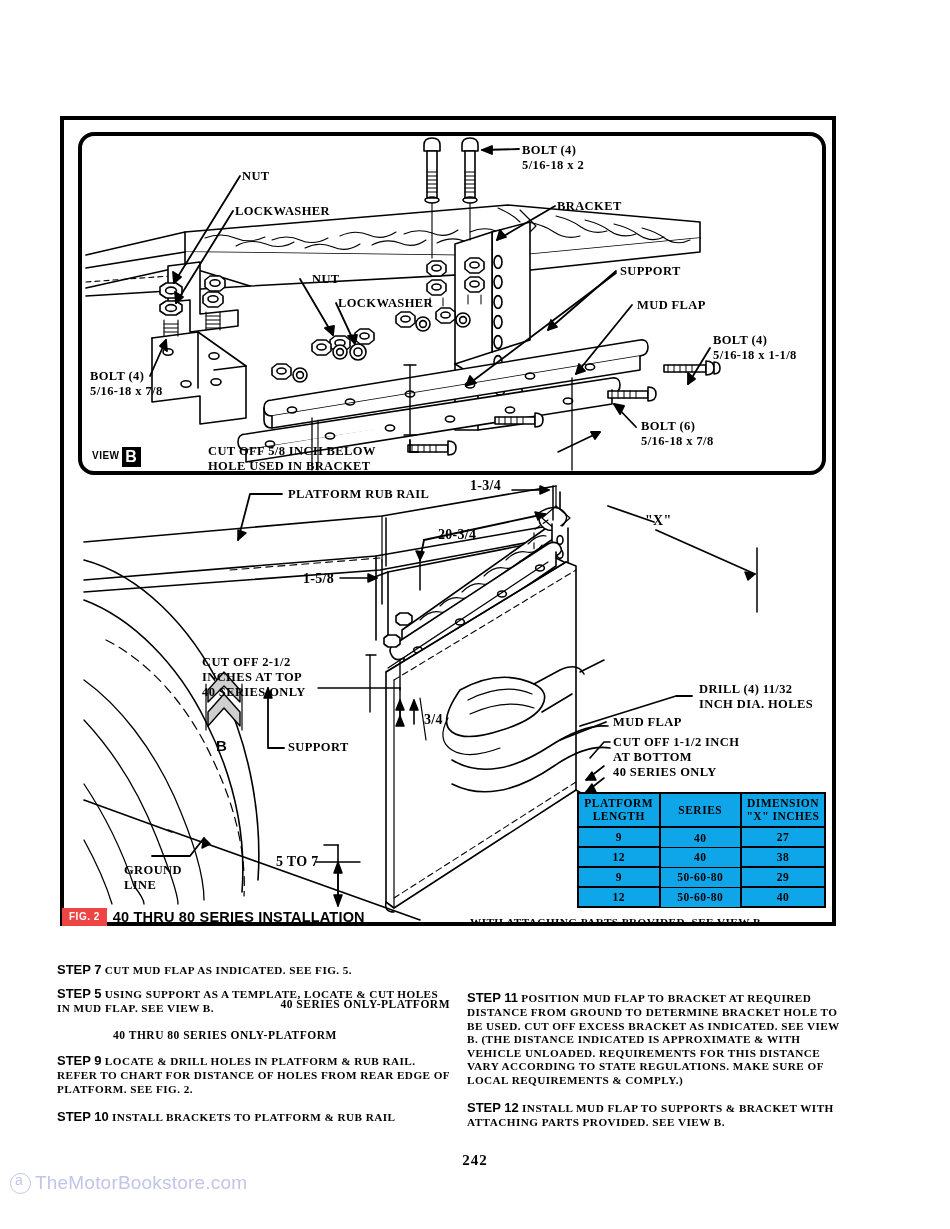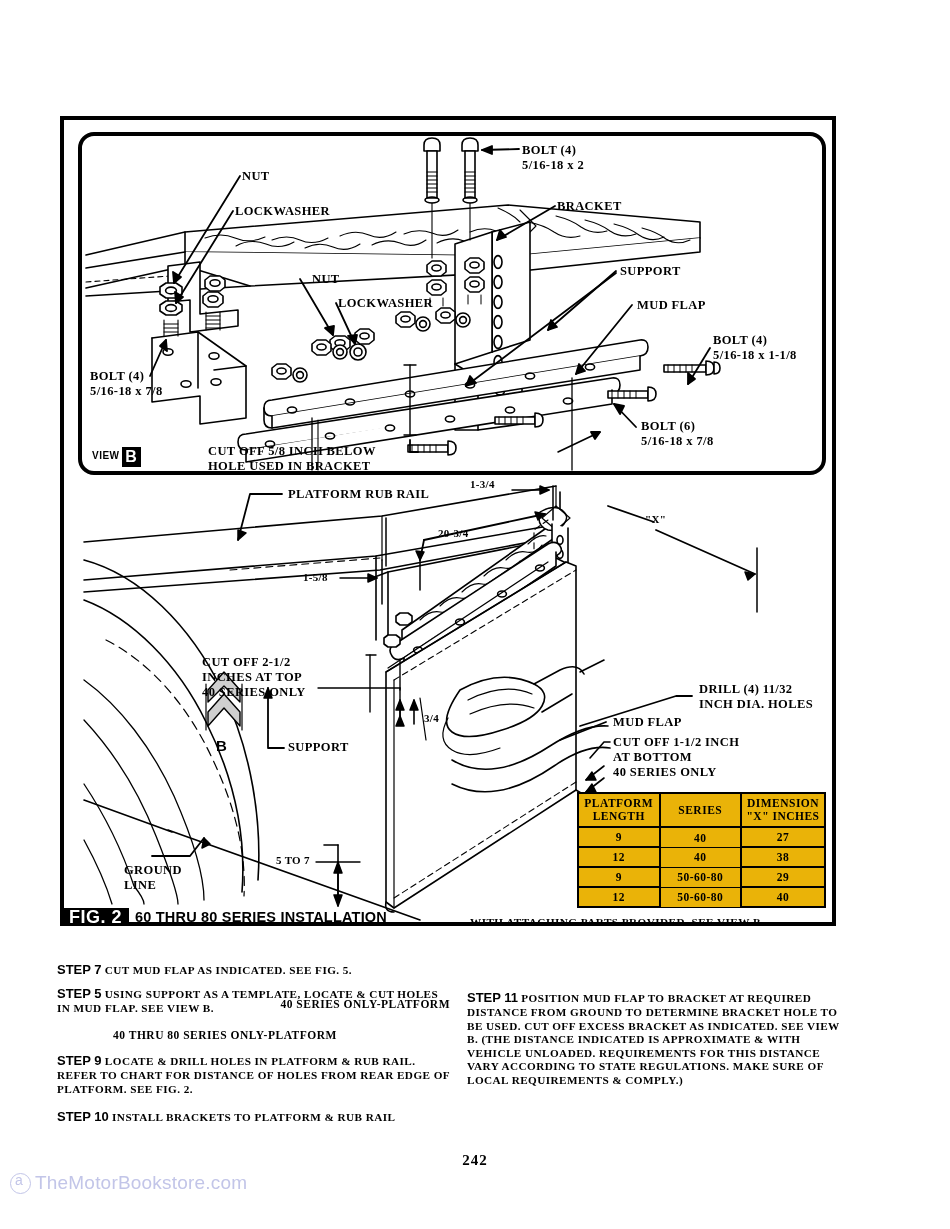--- a/index.html
+++ b/index.html
@@ -50,21 +50,21 @@
     font-size: 12.5px;
     line-height: 1.18;
     letter-spacing: 0.4px;
     color: #000;
     white-space: pre;
   }
   .dim {
     position: absolute;
     font-family: "Liberation Serif", serif;
     font-weight: bold;
-    font-size: 11px;
+    font-size: 14px;
     letter-spacing: 0.3px;
     color: #000;
     white-space: pre;
   }
 
   
   .view-tag {
     position: absolute;
     left: 90px;
     top: 447px;
@@ -106,25 +106,25 @@
   
   .fig-caption {
     position: absolute;
     left: 62px;
     top: 908px;
     display: flex;
     align-items: center;
     height: 18px;
   }
   .fig-caption .fignum {
-    background: #000000;
+    background: #ef4444;
     color: #fff;
     font-family: "Liberation Sans", sans-serif;
     font-weight: bold;
-    font-size: 18px;
+    font-size: 10px;
     letter-spacing: 0.5px;
     padding: 1px 7px 1px 7px;
     line-height: 16px;
   }
   .fig-caption .figtitle {
     font-family: "Liberation Sans", sans-serif;
     font-weight: bold;
     font-size: 14.5px;
     letter-spacing: 0.2px;
     color: #000;
@@ -132,21 +132,21 @@
     line-height: 16px;
   }
 
   
   .dim-table {
     position: absolute;
     left: 577px;
     top: 792px;
     width: 249px;
     border-collapse: collapse;
-    background: #eab308;
+    background: #0ea5e9;
   }
   .dim-table th, .dim-table td {
     border: 1.5px solid #000;
     text-align: center;
     font-family: "Liberation Serif", serif;
     font-weight: bold;
     color: #000;
   }
   .dim-table th {
     font-size: 11.5px;
@@ -706,21 +706,21 @@
         <tr>
           <td class="outer">12</td>
           <td>50-60-80</td>
           <td class="outer">40</td>
         </tr>
       </tbody>
   </table>
 
   <div class="fig-caption">
     <span class="fignum">FIG. 2</span>
-    <span class="figtitle">60 THRU 80 SERIES INSTALLATION</span>
+    <span class="figtitle">40 THRU 80 SERIES INSTALLATION</span>
   </div>
 
   <div class="subhead" style="left:0; width:450px; top:998px;text-align:right;">40 SERIES ONLY-PLATFORM</div>
 
   <div class="step" style="left:57px; top:962px; width:396px;">
     <span class="lbl">STEP 7</span>
     <span>CUT  MUD  FLAP  AS  INDICATED.  SEE  FIG.  5.</span>
   </div>
 
   <div class="step" style="left:57px; top:986px; width:396px;">
@@ -740,20 +740,24 @@
     <span>INSTALL  BRACKETS  TO  PLATFORM  &amp;  RUB RAIL</span>
   </div>
 
   <div class="step" style="left:470px; top:916px; width:380px;">WITH ATTACHING PARTS PROVIDED.  SEE VIEW B.</div>
 
   <div class="step" style="left:467px; top:990px; width:384px;">
     <span class="lbl">STEP 11</span>
     <span>POSITION MUD FLAP TO BRACKET AT REQUIRED DISTANCE FROM GROUND TO DETERMINE BRACKET HOLE TO BE USED.  CUT OFF EXCESS BRACKET AS INDICATED. SEE VIEW B.  (THE DISTANCE INDICATED IS APPROXIMATE &amp; WITH VEHICLE UNLOADED.  REQUIREMENTS  FOR  THIS DISTANCE VARY ACCORDING  TO  STATE REGULATIONS. MAKE SURE OF LOCAL REQUIREMENTS &amp; COMPLY.)</span>
   </div>
 
+  <div class="step" style="left:467px; top:1100px; width:384px;">
+    <span class="lbl">STEP 12</span>
+    <span>INSTALL MUD FLAP TO SUPPORTS &amp; BRACKET WITH ATTACHING PARTS PROVIDED.  SEE VIEW B.</span>
+  </div>
 
   <div class="pagenum">242</div>
   <div class="watermark">
     <span class="wm-at"></span>
     <span>TheMotorBookstore.com</span>
   </div>
 
 </div>
 
 </body></html>

